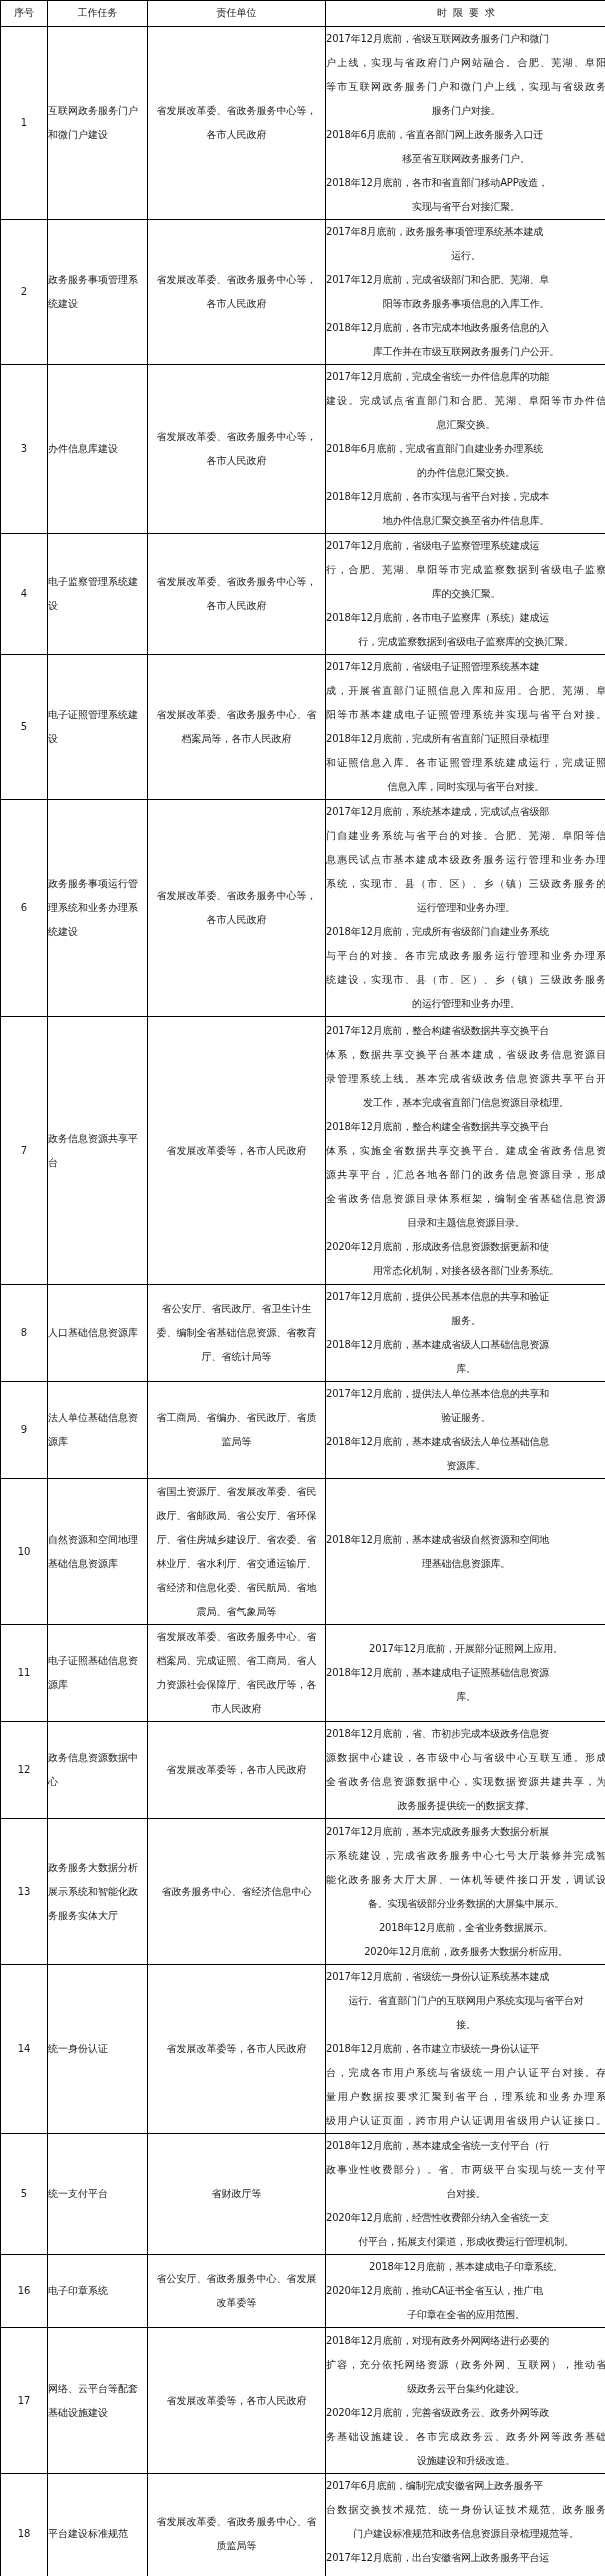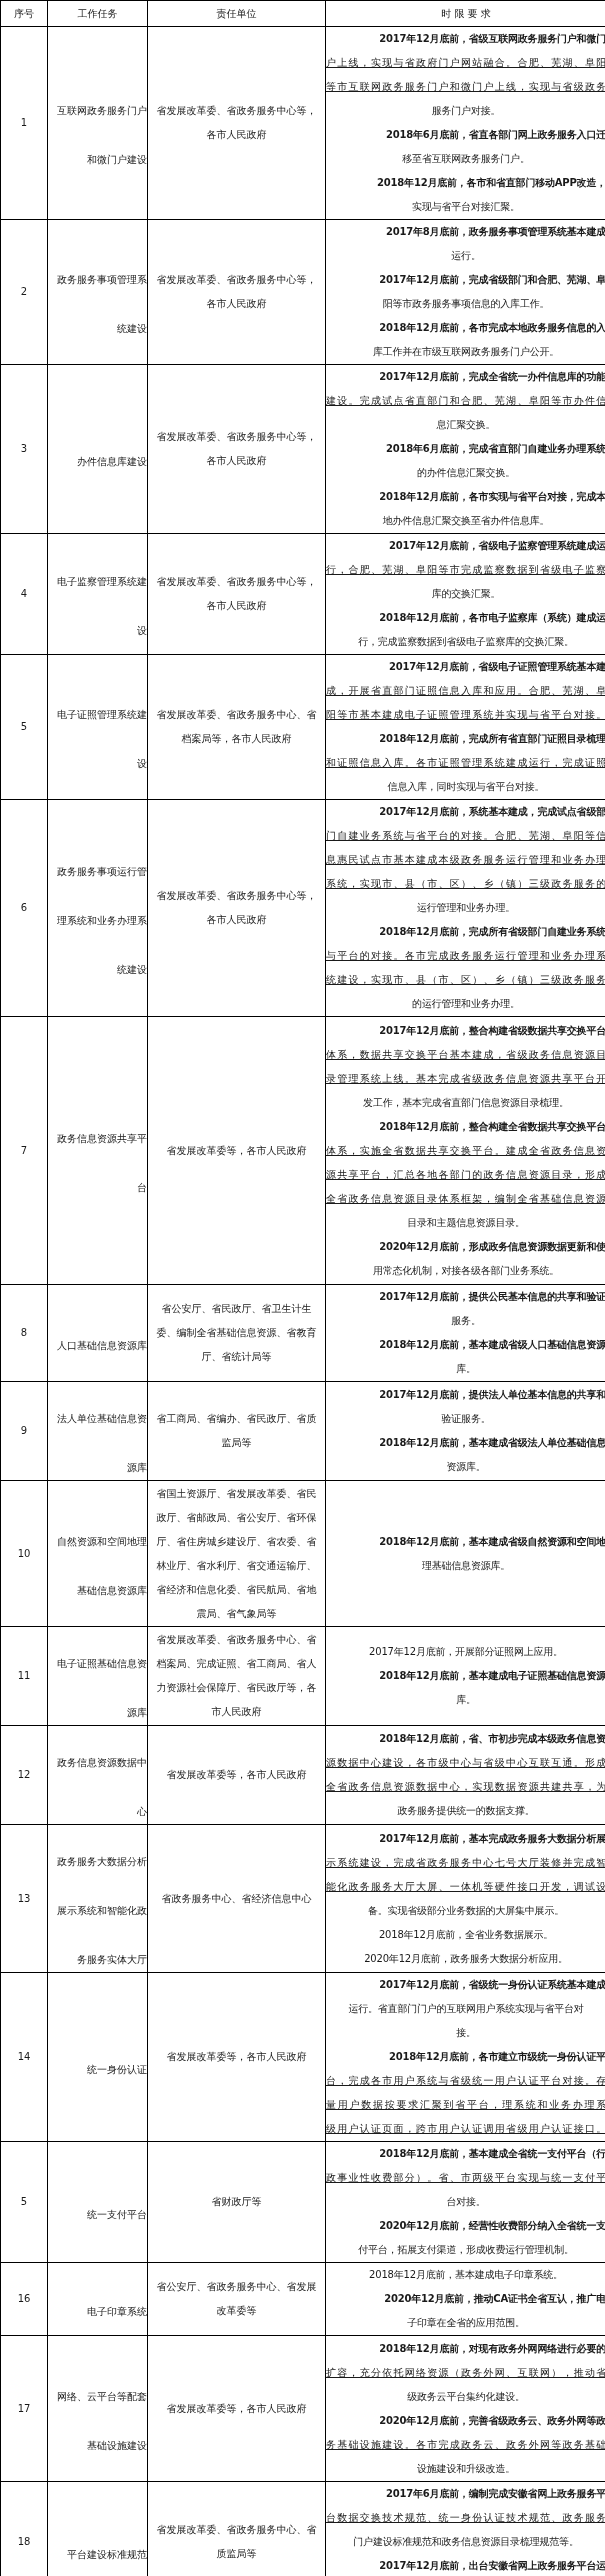--- a/index.html
+++ b/index.html
@@ -13,32 +13,32 @@
   table.task-table td, table.task-table th {
     border: 1.2px solid #000;
     padding: 0;
     vertical-align: middle;
     text-align: center;
     font-size: 10px;
     font-weight: normal;
     line-height: 24px;
     overflow: hidden;
   }
-  table.task-table th { height: 25px; line-height: 25px; }
+  table.task-table th { height: 25px; line-height: 25px; font-family: Liberation Mono, monospace; }
   .col-no { width: 47px; }
   .col-task { width: 100px; }
   .col-unit { width: 178px; }
   .col-req { width: 281px; }
   .cell-lines { display: block; }
   .ln { display: block; white-space: nowrap; }
   .req .ln { text-align: center; letter-spacing: -0.2px; }
-  .req .ln.indent { text-align: right; font-weight: bold; }
-  .req .ln.full { text-align: justify; text-align-last: justify; text-decoration: underline; }
+  .req .ln.indent { text-align: left; }
+  .req .ln.full { text-align: justify; text-align-last: justify; }
   .unit .ln { letter-spacing: 0; }
-  .task .ln { text-align: right; margin-top: 25px; }
+  .task .ln { text-align: left; }
 </style>
 </head>
 <body>
 
 <table class="task-table">
   <colgroup>
     <col class="col-no">
       <col class="col-task">
       <col class="col-unit">
       <col class="col-req">

